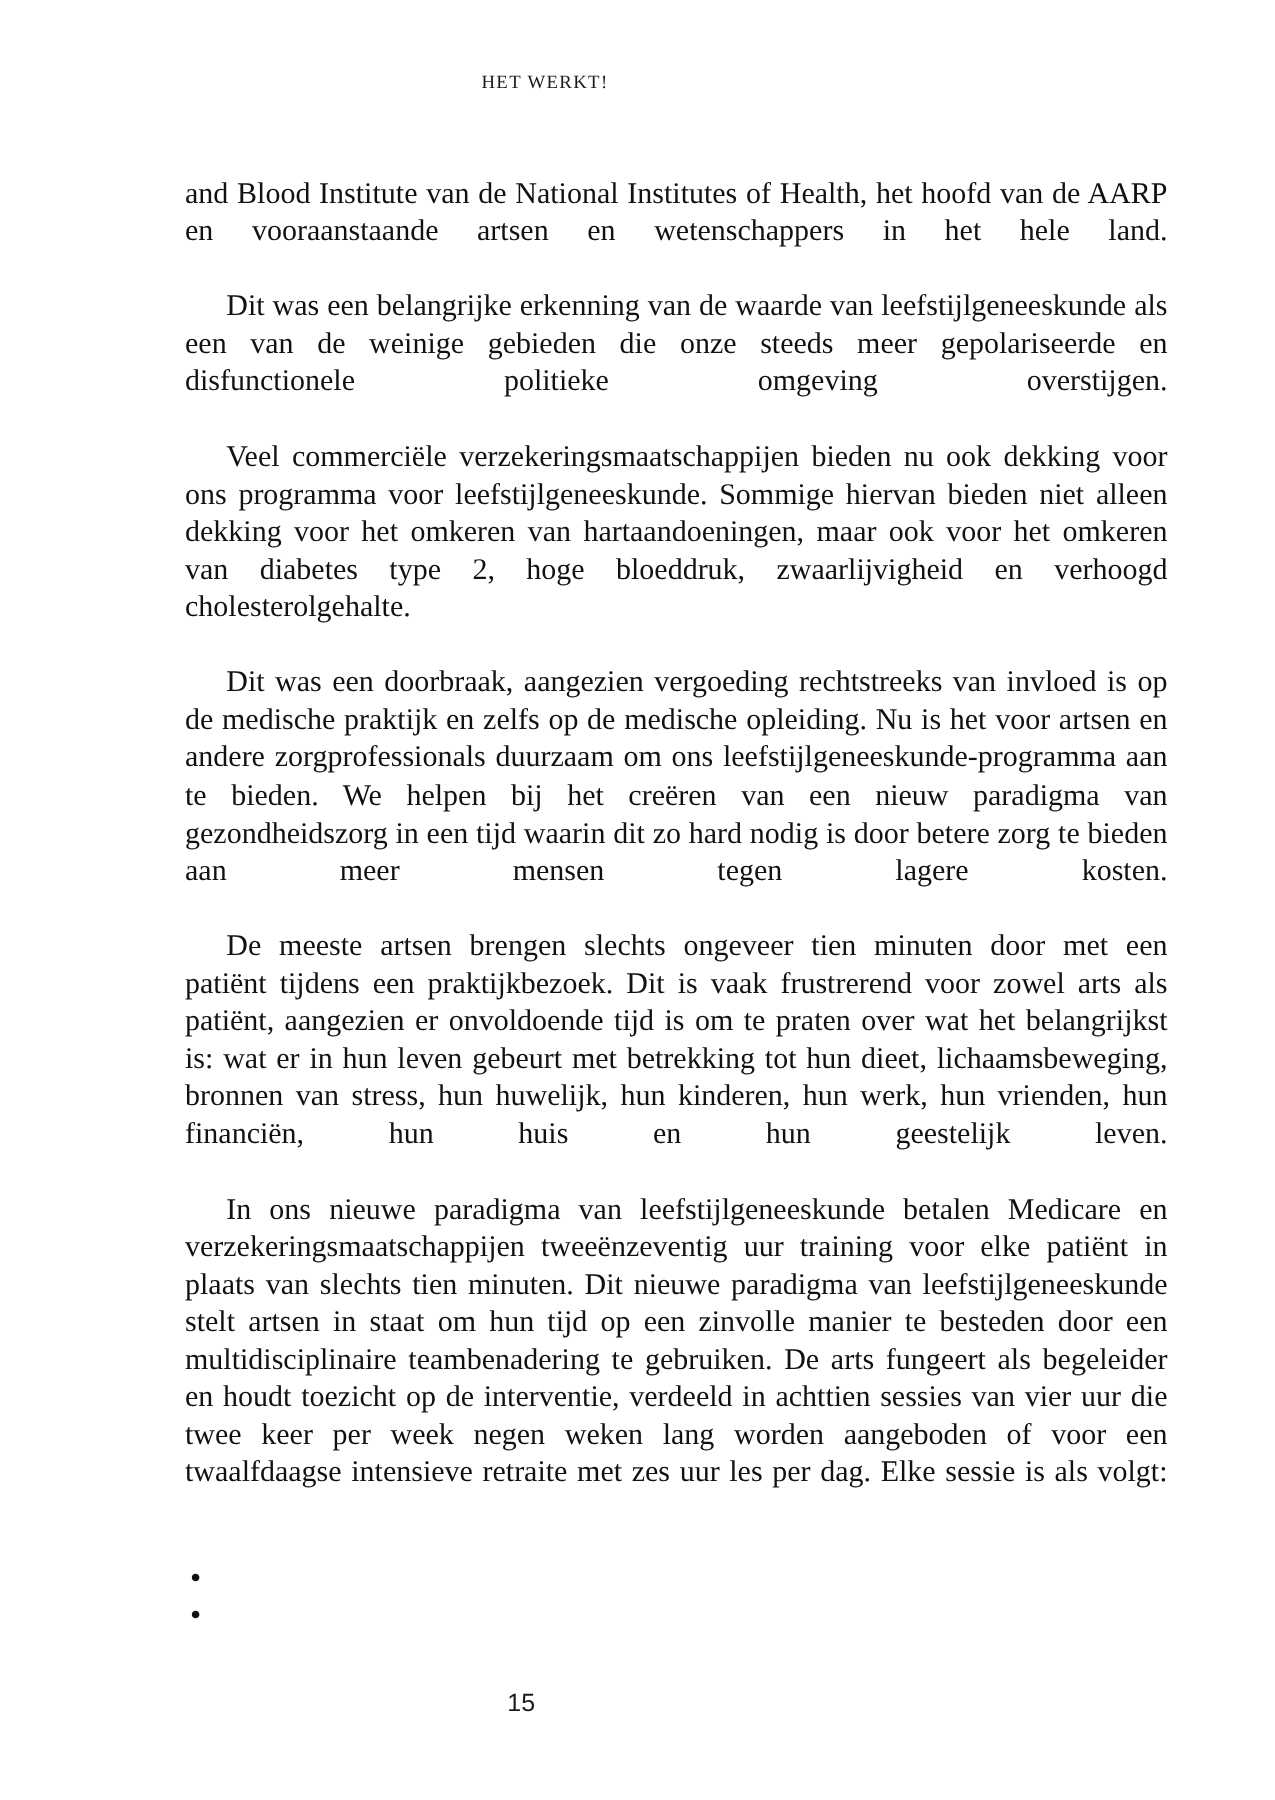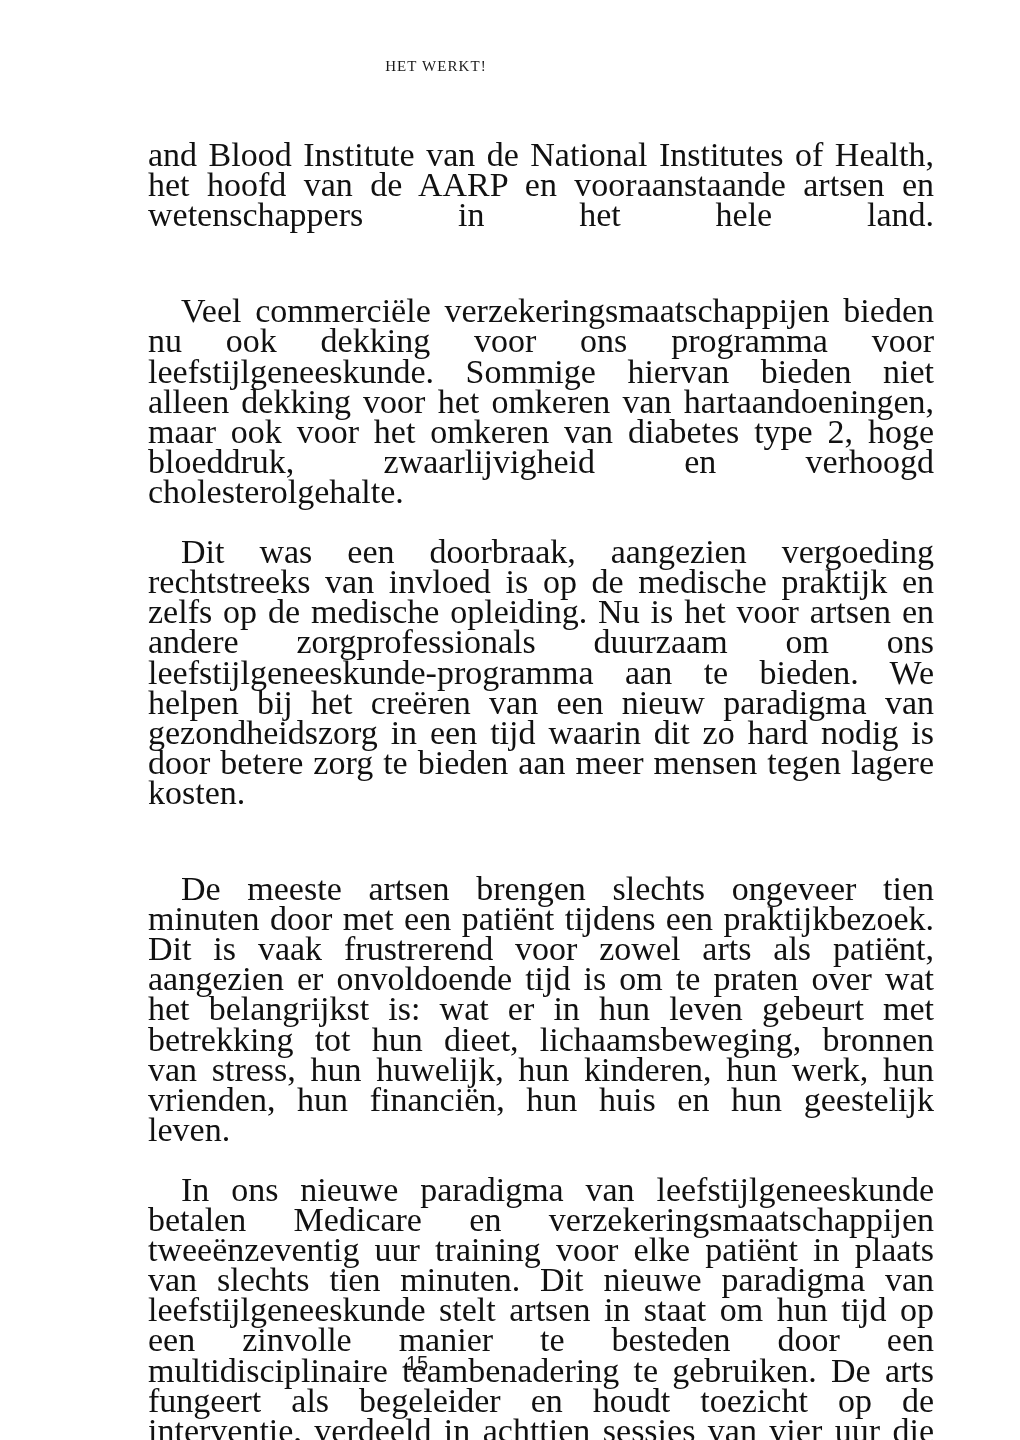--- a/index.html
+++ b/index.html
@@ -41,35 +41,34 @@
   
   .textblock {
     position: absolute;
     top: 140px;
     left: 148px;
     width: 786px;
   }
 
   p.para {
     margin: 0;
-    font-size: 34px;
+    font-size: 24px;
     line-height: 30.1px;
     text-align: justify;
     text-justify: inter-word;
     text-indent: 33px;
     hyphens: manual;
     word-spacing: 0px;
   }
   p.para.first {
     text-indent: 0;
   }
   
   p.para.loose {
     word-spacing: 1.6px;
-    margin-top: 36px;
   }
 
   
   p.para::after {
     content: "";
     display: inline-block;
     width: 100%;
   }
 
   
@@ -117,20 +116,21 @@
 <body>
 
 <div class="page">
 
   <div class="running-head">HET WERKT!</div>
 
   <div class="textblock">
 
     <p class="para first">and Blood Institute van de National Institutes of Health, het hoofd van de AARP en vooraanstaande artsen en wetenschappers in het hele land.</p>
 
+    <p class="para">Dit was een belangrijke erkenning van de waarde van leefstijlgeneeskunde als een van de weinige gebieden die onze steeds meer gepolariseerde en disfunctionele politieke omgeving overstijgen.</p>
 
     <p class="para loose">Veel commerciële verzekeringsmaatschappijen bieden nu ook dekking voor ons programma voor leefstijlgeneeskunde. Sommige hiervan bieden niet alleen dekking voor het omkeren van hartaandoeningen, maar ook voor het omkeren van diabetes type 2, hoge bloeddruk, zwaarlijvigheid en verhoogd cholesterolgehalte.</p>
 
     <p class="para">Dit was een doorbraak, aangezien vergoeding rechtstreeks van invloed is op de medische praktijk en zelfs op de medische opleiding. Nu is het voor artsen en andere zorgprofessionals duurzaam om ons leefstijlgeneeskunde-programma aan te bieden. We helpen bij het creëren van een nieuw paradigma van gezondheidszorg in een tijd waarin dit zo hard nodig is door betere zorg te bieden aan meer mensen tegen lagere kosten.</p>
 
     <p class="para loose">De meeste artsen brengen slechts ongeveer tien minuten door met een patiënt tijdens een praktijkbezoek. Dit is vaak frustrerend voor zowel arts als patiënt, aangezien er onvoldoende tijd is om te praten over wat het belangrijkst is: wat er in hun leven gebeurt met betrekking tot hun dieet, lichaamsbeweging, bronnen van stress, hun huwelijk, hun kinderen, hun werk, hun vrienden, hun financiën, hun huis en hun geestelijk leven.</p>
 
     <p class="para">In ons nieuwe paradigma van leefstijlgeneeskunde betalen Medicare en verzekeringsmaatschappijen tweeënzeventig uur training voor elke patiënt in plaats van slechts tien minuten. Dit nieuwe paradigma van leefstijlgeneeskunde stelt artsen in staat om hun tijd op een zinvolle manier te besteden door een multidisciplinaire teambenadering te gebruiken. De arts fungeert als begeleider en houdt toezicht op de interventie, verdeeld in achttien sessies van vier uur die twee keer per week negen weken lang worden aangeboden of voor een twaalfdaagse intensieve retraite met zes uur les per dag. Elke sessie is als volgt:</p>
 
     <ul class="bullets">

